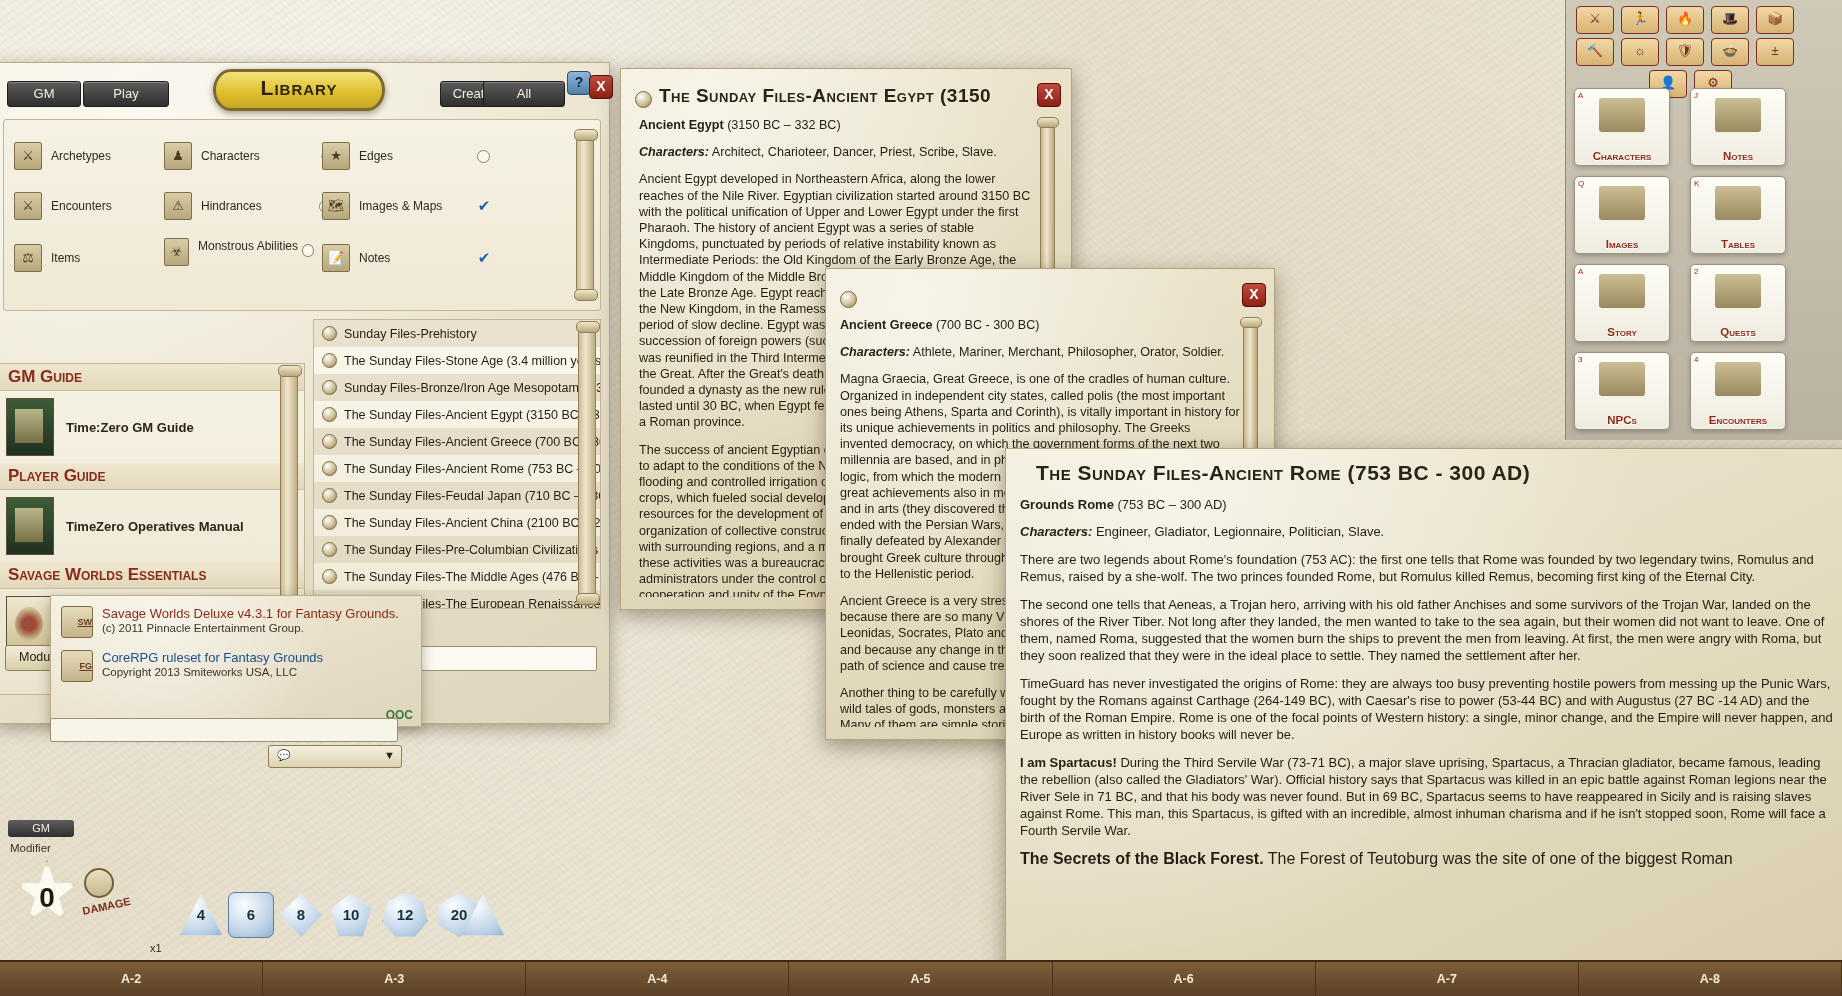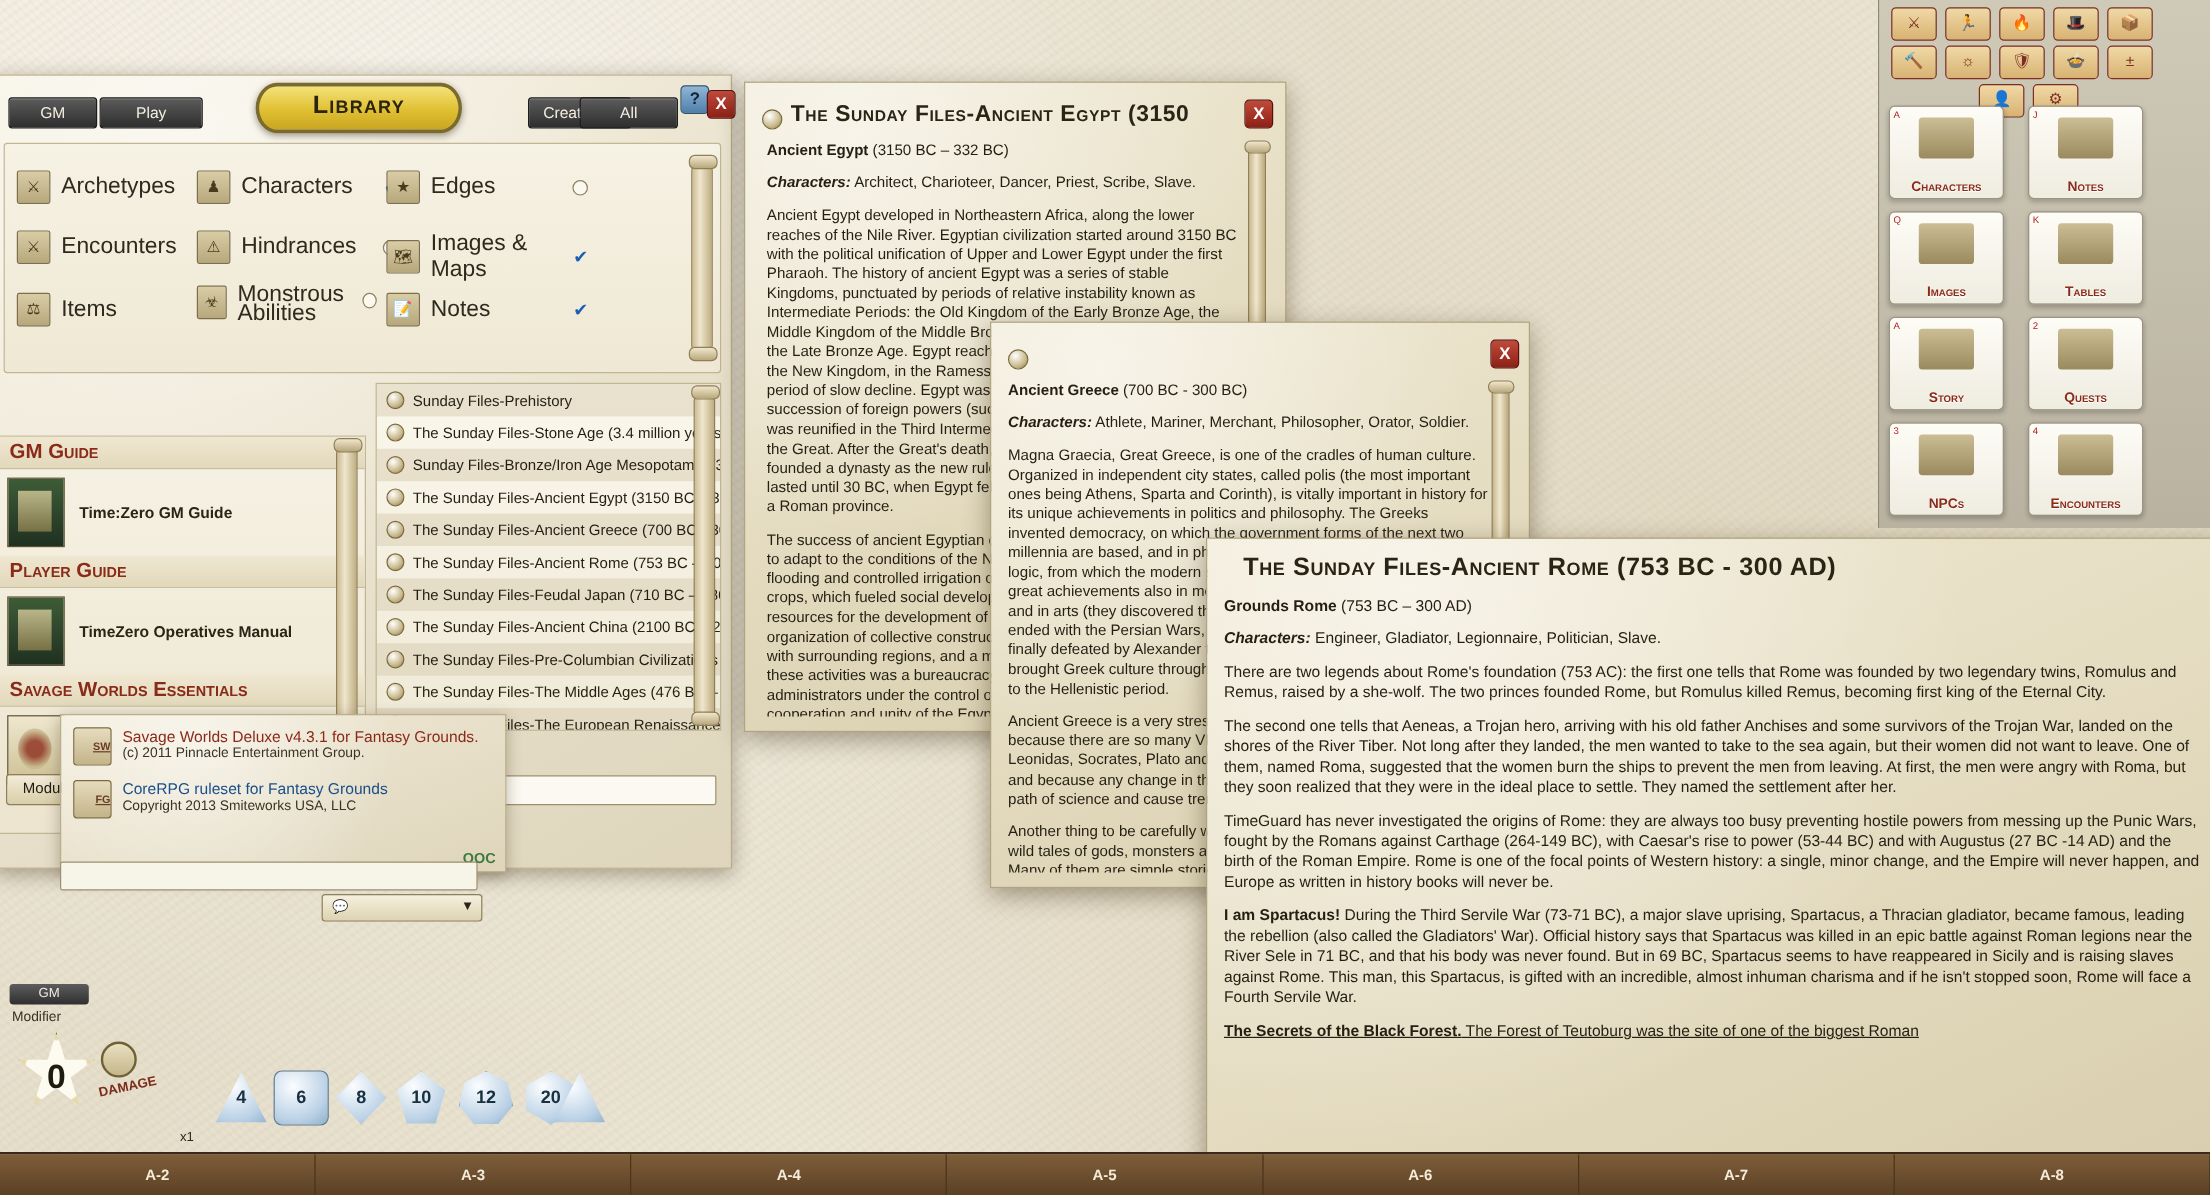--- a/index.html
+++ b/index.html
@@ -71,21 +71,21 @@
     position:absolute;left:6px;top:56px;width:596px;height:190px;
     border:1px solid #c3b695;border-radius:3px;
     background:linear-gradient(#f6f2e4,#efe8d4);
   }
   .frow{position:absolute;display:flex;align-items:center;}
   .ficon{
     width:26px;height:26px;border:1px solid #7d6f4e;border-radius:2px;margin-right:9px;
     background:linear-gradient(#d9cda6,#b7a77c);
     font-size:13px;text-align:center;line-height:25px;color:#4a3b1c;
   }
-  .flabel{font-size:19px;color:#2e2a1e;width:118px;}
+  .flabel{font-size:12px;color:#2e2a1e;width:118px;}
   .fdot{width:11px;height:11px;border-radius:50%;border:1px solid #8d8161;background:#fbf8ee;}
   .fchk{font-size:15px;color:#1a5fb4;width:14px;text-align:center;}
   
   #guides{
     position:absolute;left:0px;top:300px;width:306px;height:330px;
     border:1px solid #c3b695;background:linear-gradient(#f6f2e4,#ece4cf);
   }
   .gcat{
     height:26px;line-height:26px;padding-left:10px;
     font-variant:small-caps;font-weight:bold;font-size:17px;color:#8a2b1a;
@@ -463,21 +463,21 @@
 
 <div class="story parch" id="story-rome" style="left:1005px;top:448px;width:845px;height:548px;">
   <h2 style="position:absolute;left:30px;top:12px;font-size:21px;width:700px;">The Sunday Files-Ancient Rome (753 BC - 300 AD)</h2>
   <div class="body" style="left:14px;top:48px;width:816px;height:492px;">
     <p style="font-size:13px;"><b>Grounds Rome</b><span> (753 BC – 300 AD)</span></p>
     <p style="font-size:13px;"><i><b>Characters:</b></i><span> Engineer, Gladiator, Legionnaire, Politician, Slave.</span></p>
     <p style="font-size:13px;line-height:17px;">There are two legends about Rome's foundation (753 AC): the first one tells that Rome was founded by two legendary twins, Romulus and Remus, raised by a she-wolf. The two princes founded Rome, but Romulus killed Remus, becoming first king of the Eternal City.</p>
     <p style="font-size:13px;line-height:17px;">The second one tells that Aeneas, a Trojan hero, arriving with his old father Anchises and some survivors of the Trojan War, landed on the shores of the River Tiber. Not long after they landed, the men wanted to take to the sea again, but their women did not want to leave. One of them, named Roma, suggested that the women burn the ships to prevent the men from leaving. At first, the men were angry with Roma, but they soon realized that they were in the ideal place to settle. They named the settlement after her.</p>
     <p style="font-size:13px;line-height:17px;">TimeGuard has never investigated the origins of Rome: they are always too busy preventing hostile powers from messing up the Punic Wars, fought by the Romans against Carthage (264-149 BC), with Caesar's rise to power (53-44 BC) and with Augustus (27 BC -14 AD) and the birth of the Roman Empire. Rome is one of the focal points of Western history: a single, minor change, and the Empire will never happen, and Europe as written in history books will never be.</p>
     <p style="font-size:13px;line-height:17px;"><b>I am Spartacus!</b><span> During the Third Servile War (73-71 BC), a major slave uprising, Spartacus, a Thracian gladiator, became famous, leading the rebellion (also called the Gladiators' War). Official history says that Spartacus was killed in an epic battle against Roman legions near the River Sele in 71 BC, and that his body was never found. But in 69 BC, Spartacus seems to have reappeared in Sicily and is raising slaves against Rome. This man, this Spartacus, is gifted with an incredible, almost inhuman charisma and if he isn't stopped soon, Rome will face a Fourth Servile War.</span></p>
-    <p style="font-size:13px;line-height:17px;text-decoration:underline;"><b>The Secrets of the Black Forest.</b><span> The Forest of Teutoburg was the site of one of the biggest Roman</span></p>
+    <p style="font-size:16px;line-height:17px;"><b>The Secrets of the Black Forest.</b><span> The Forest of Teutoburg was the site of one of the biggest Roman</span></p>
   </div>
 </div>
 
 <div id="tray">
   <div class="toolrow" style="left:10px;top:6px;">
     <div class="tool">⚔</div>
     <div class="tool">🏃</div>
     <div class="tool">🔥</div>
     <div class="tool">🎩</div>
     <div class="tool">📦</div>

